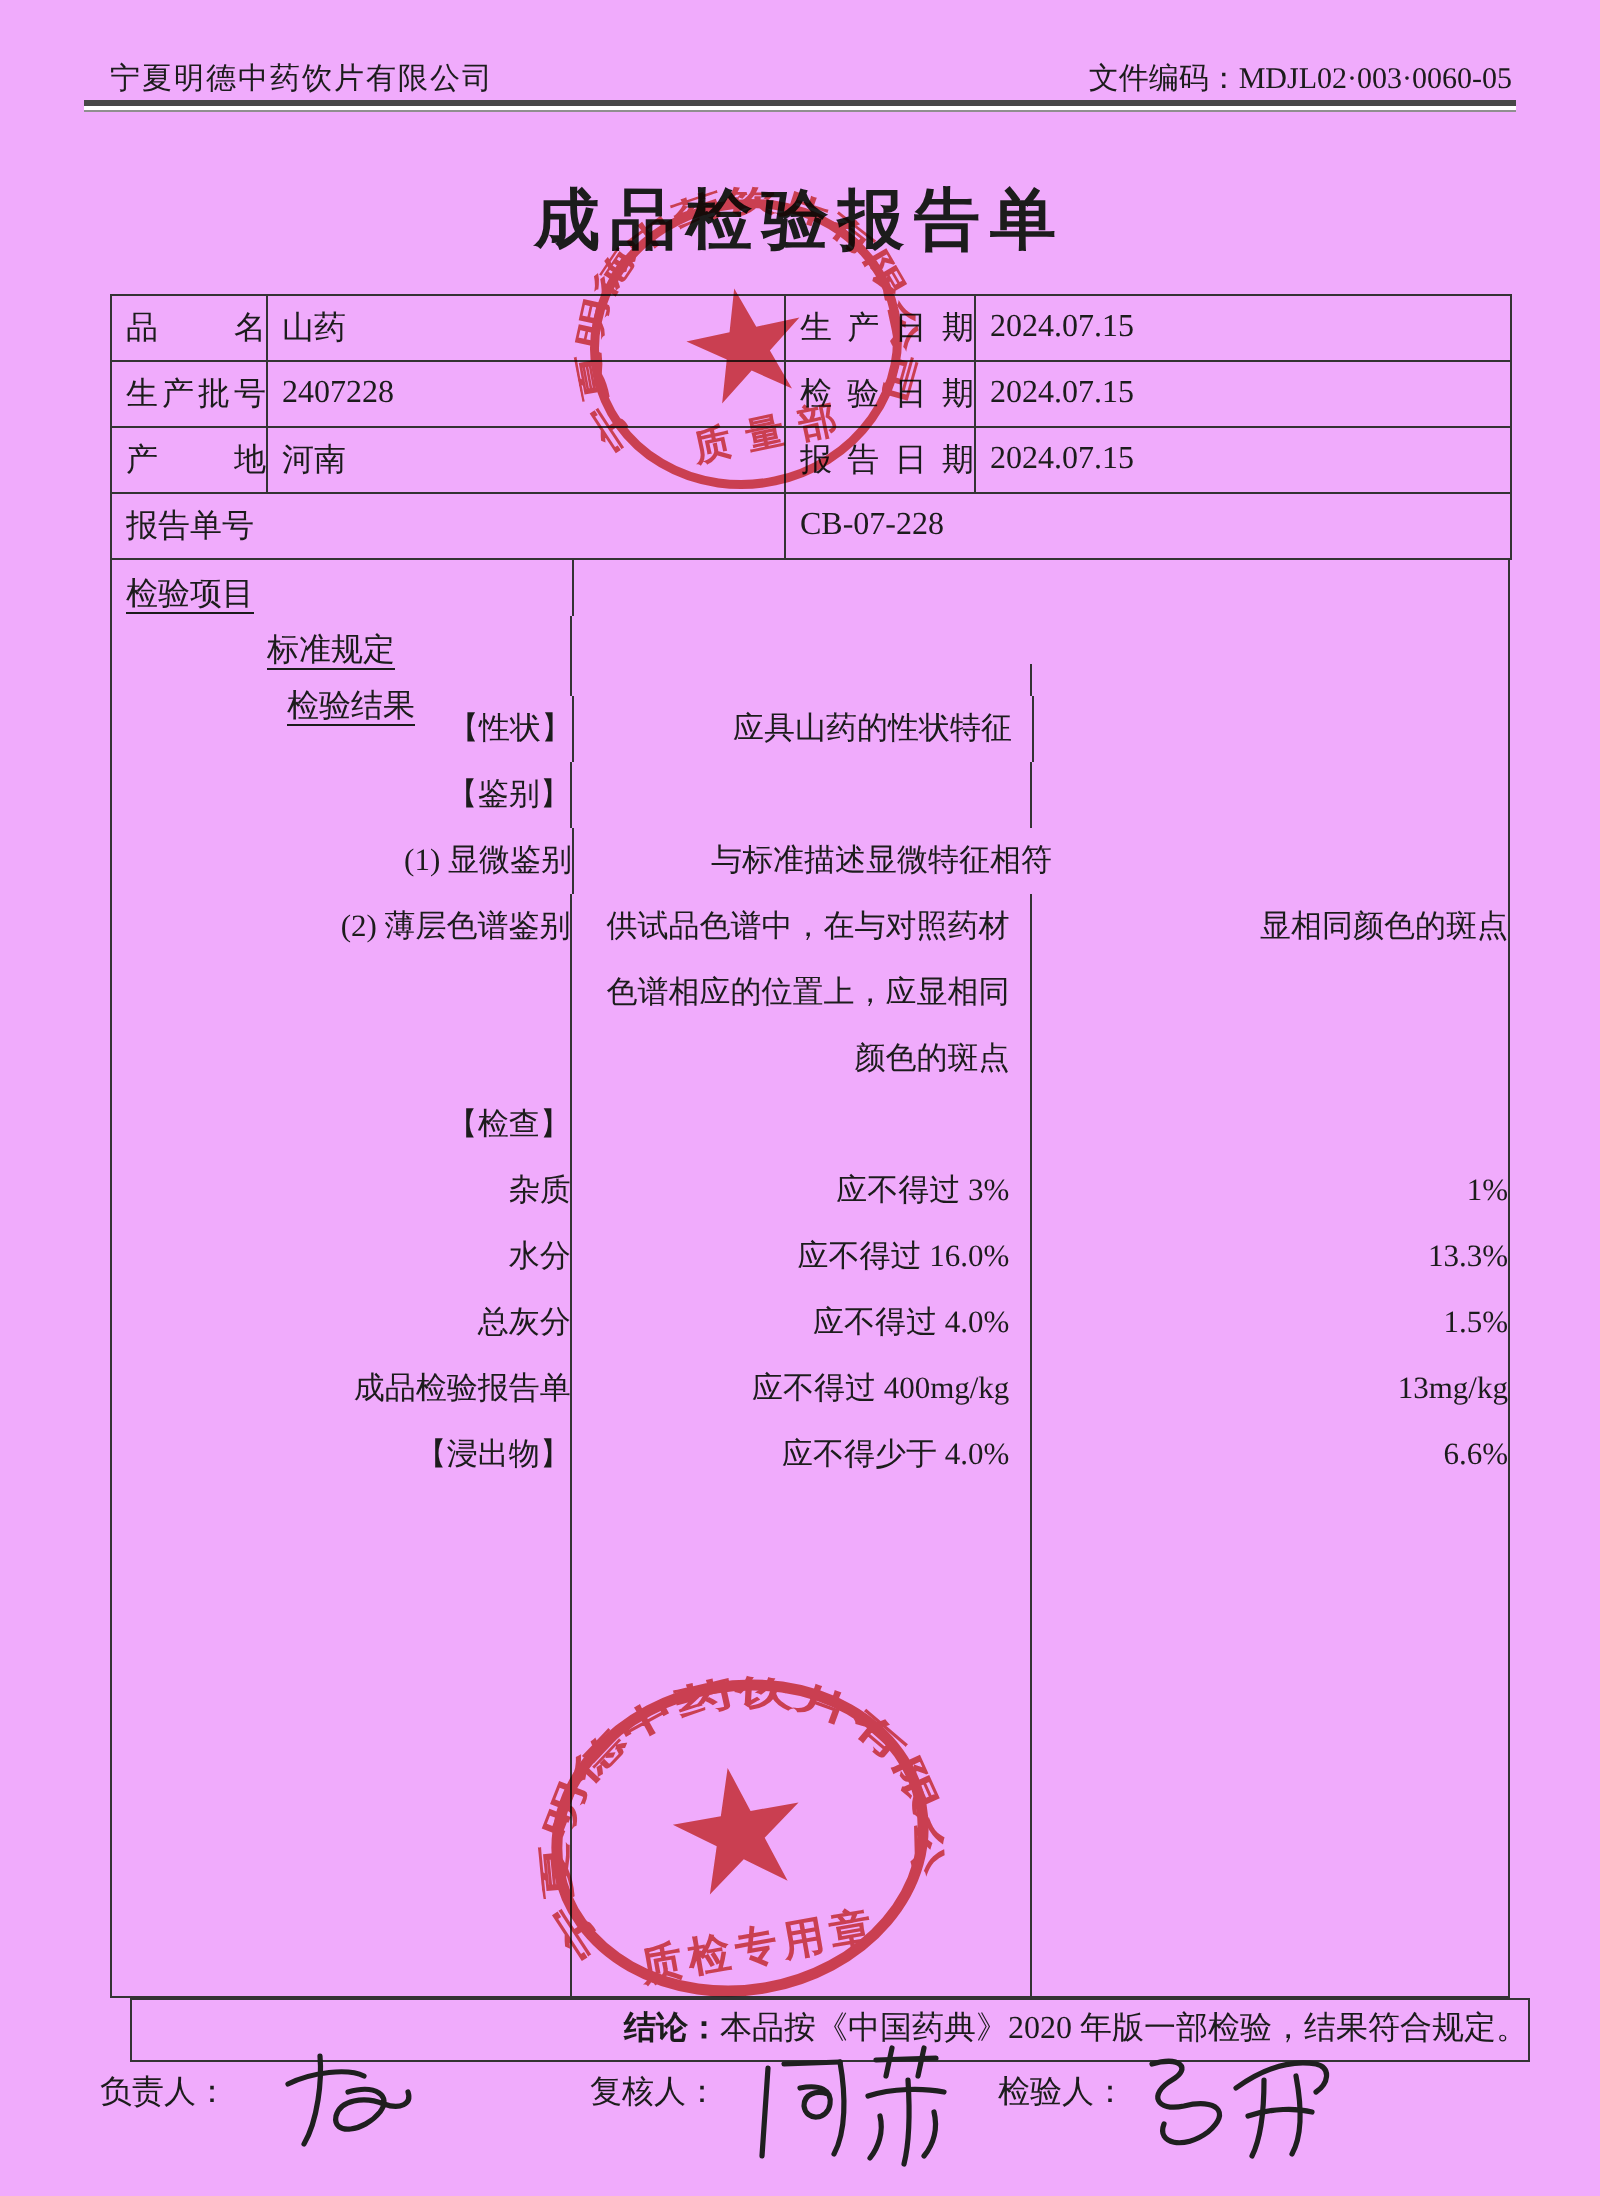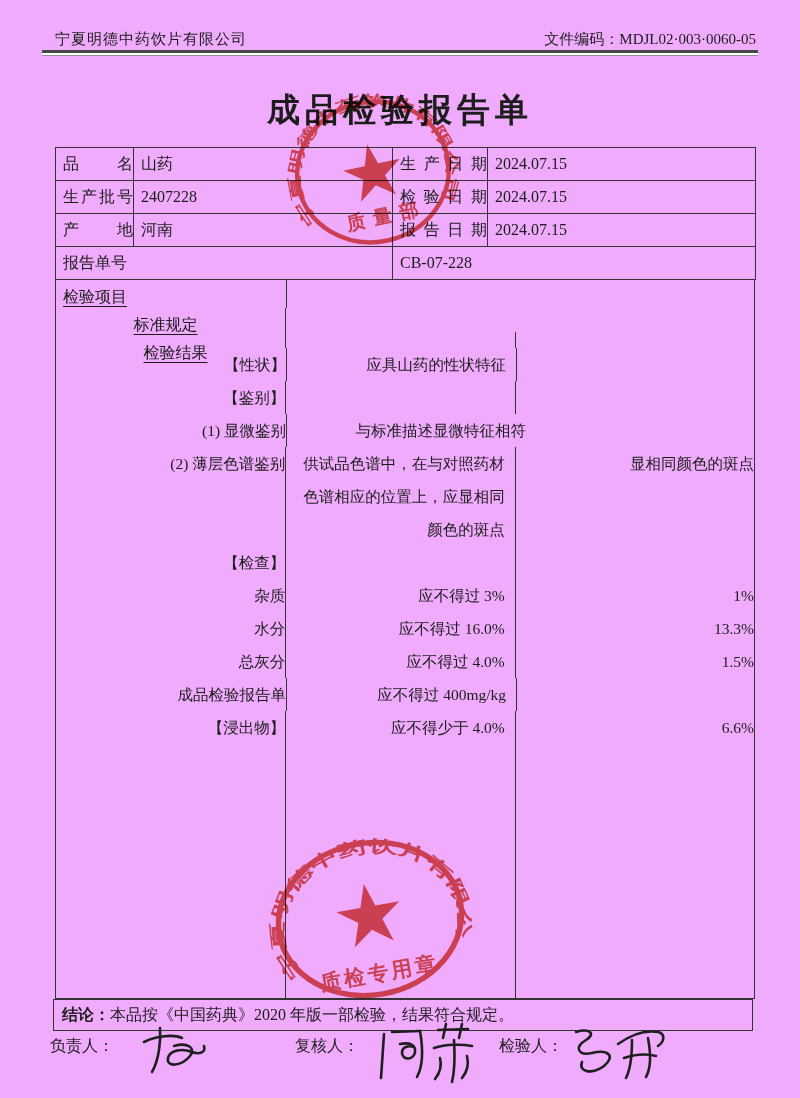--- a/index.html
+++ b/index.html
@@ -29,23 +29,23 @@
   .insp-fill{flex:1 1 auto; display:flex;}
   .c1{width:231px; box-sizing:border-box; border-right:1px solid #333333; padding-left:7px;}
   .c2{width:230px; box-sizing:border-box; border-right:1px solid #333333; padding-left:14px; padding-right:10px;}
   .c3{width:239px; box-sizing:border-box; padding-left:14px;}
   .insp-head{height:52px;flex-direction:column;}
   .insp-head .hcell{font-size:16px; padding-top:7px;}
   .insp-head .hc2,.insp-head .hc3{text-align:center; padding-left:0;}
   .insp-head u{text-decoration:underline; text-underline-offset:4px;}
   .bcell{font-size:15.5px; line-height:33px;text-align:right;}
   
-  .conclusion{position:absolute; left:53px; top:999px; width:700px; height:32px;
+  .conclusion{position:absolute; left:65px; top:999px; width:700px; height:32px;
     border:1px solid #333333; box-sizing:border-box; line-height:30px;
-    font-size:16px; padding-left:8px; white-space:nowrap;}
+    font-size:16px; padding-left:8px; white-space:nowrap;text-align:right;}
   
   .sig-label{position:absolute; font-size:16px; top:1036px;}
   .sig-svg{position:absolute; top:1022px;}
   .sig-svg path{fill:none; stroke:#1f1f1f; stroke-width:2.6; stroke-linecap:round; stroke-linejoin:round;}
   
   .stamp{position:absolute; mix-blend-mode:multiply; opacity:0.82;}
   .stamp text{font-family:"Liberation Serif","DejaVu Serif",serif; font-weight:bold;}
 </style>
 </head>
 <body>
@@ -147,20 +147,21 @@
       
         <div class="insp-row">
           <div class="c1 bcell">总灰分</div>
           <div class="c2 bcell">应不得过 4.0%</div>
           <div class="c3 bcell">1.5%</div>
         </div>
       
         <div class="insp-row">
           <div class="c1 bcell">成品检验报告单</div>
           <div class="c2 bcell">应不得过 400mg/kg</div>
+          <div class="c3 bcell">13mg/kg</div>
         </div>
       
         <div class="insp-row">
           <div class="c1 bcell">【浸出物】</div>
           <div class="c2 bcell">应不得少于 4.0%</div>
           <div class="c3 bcell">6.6%</div>
         </div>
       </div>
     <div class="insp-fill">
       <div class="c1"></div>

